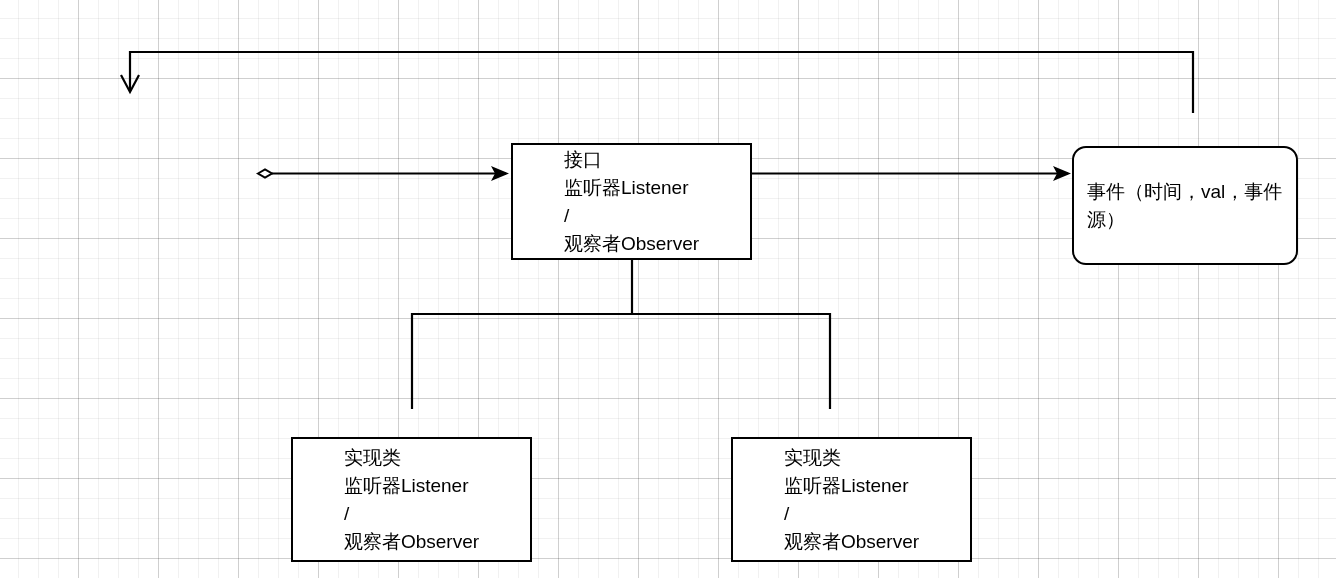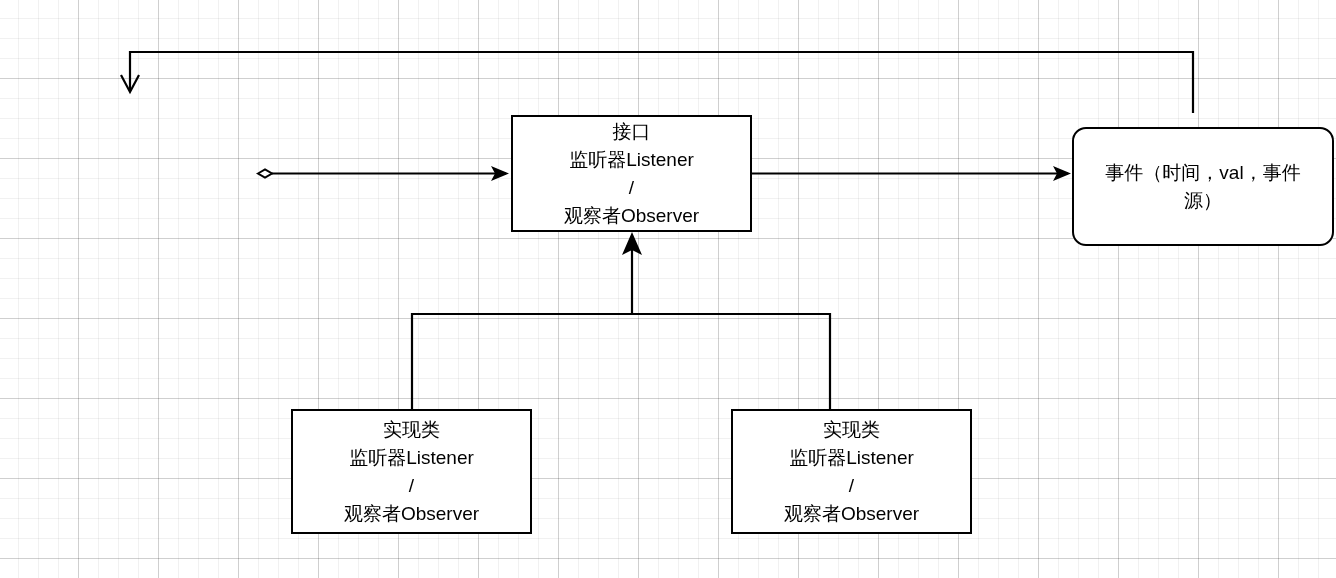--- a/index.html
+++ b/index.html
@@ -32,27 +32,28 @@
     top: 0;
     width: 1336px;
     height: 578px;
   }
   .node {
     position: absolute;
     box-sizing: border-box;
     display: flex;
     align-items: center;
     justify-content: center;
-    text-align: center;
+    text-align: left;
     color: #000000;
     font-size: 19px;
     line-height: 28px;
     white-space: pre-line;
     background: #ffffff;
     z-index: 2;
+    margin-top: 28px;
   }
   .node-rect {
     border: 2px solid #000000;
   }
   .node-rounded {
     border: 2px solid #000000;
     border-radius: 14px;
   }
   .node-ellipse {
     border: 2px solid #000000;
@@ -93,21 +94,21 @@
   </svg>
 
 
   <div class="node node-rect" style="left:511px; top:115px; width:241px; height:117px;">
     <span class="node-inner">接口
 监听器Listener
 /
 观察者Observer</span>
   </div>
 
-  <div class="node node-rounded" style="left:1072px; top:127px; width:262px; height:119px;">
+  <div class="node node-rounded" style="left:1072px; top:118px; width:226px; height:119px;">
     <span class="node-inner" style="max-width:196px;">事件（时间，val，事件源）</span>
   </div>
 
   <div class="node node-rect" style="left:291px; top:409px; width:241px; height:125px;">
     <span class="node-inner">实现类
 监听器Listener
 /
 观察者Observer</span>
   </div>
 

